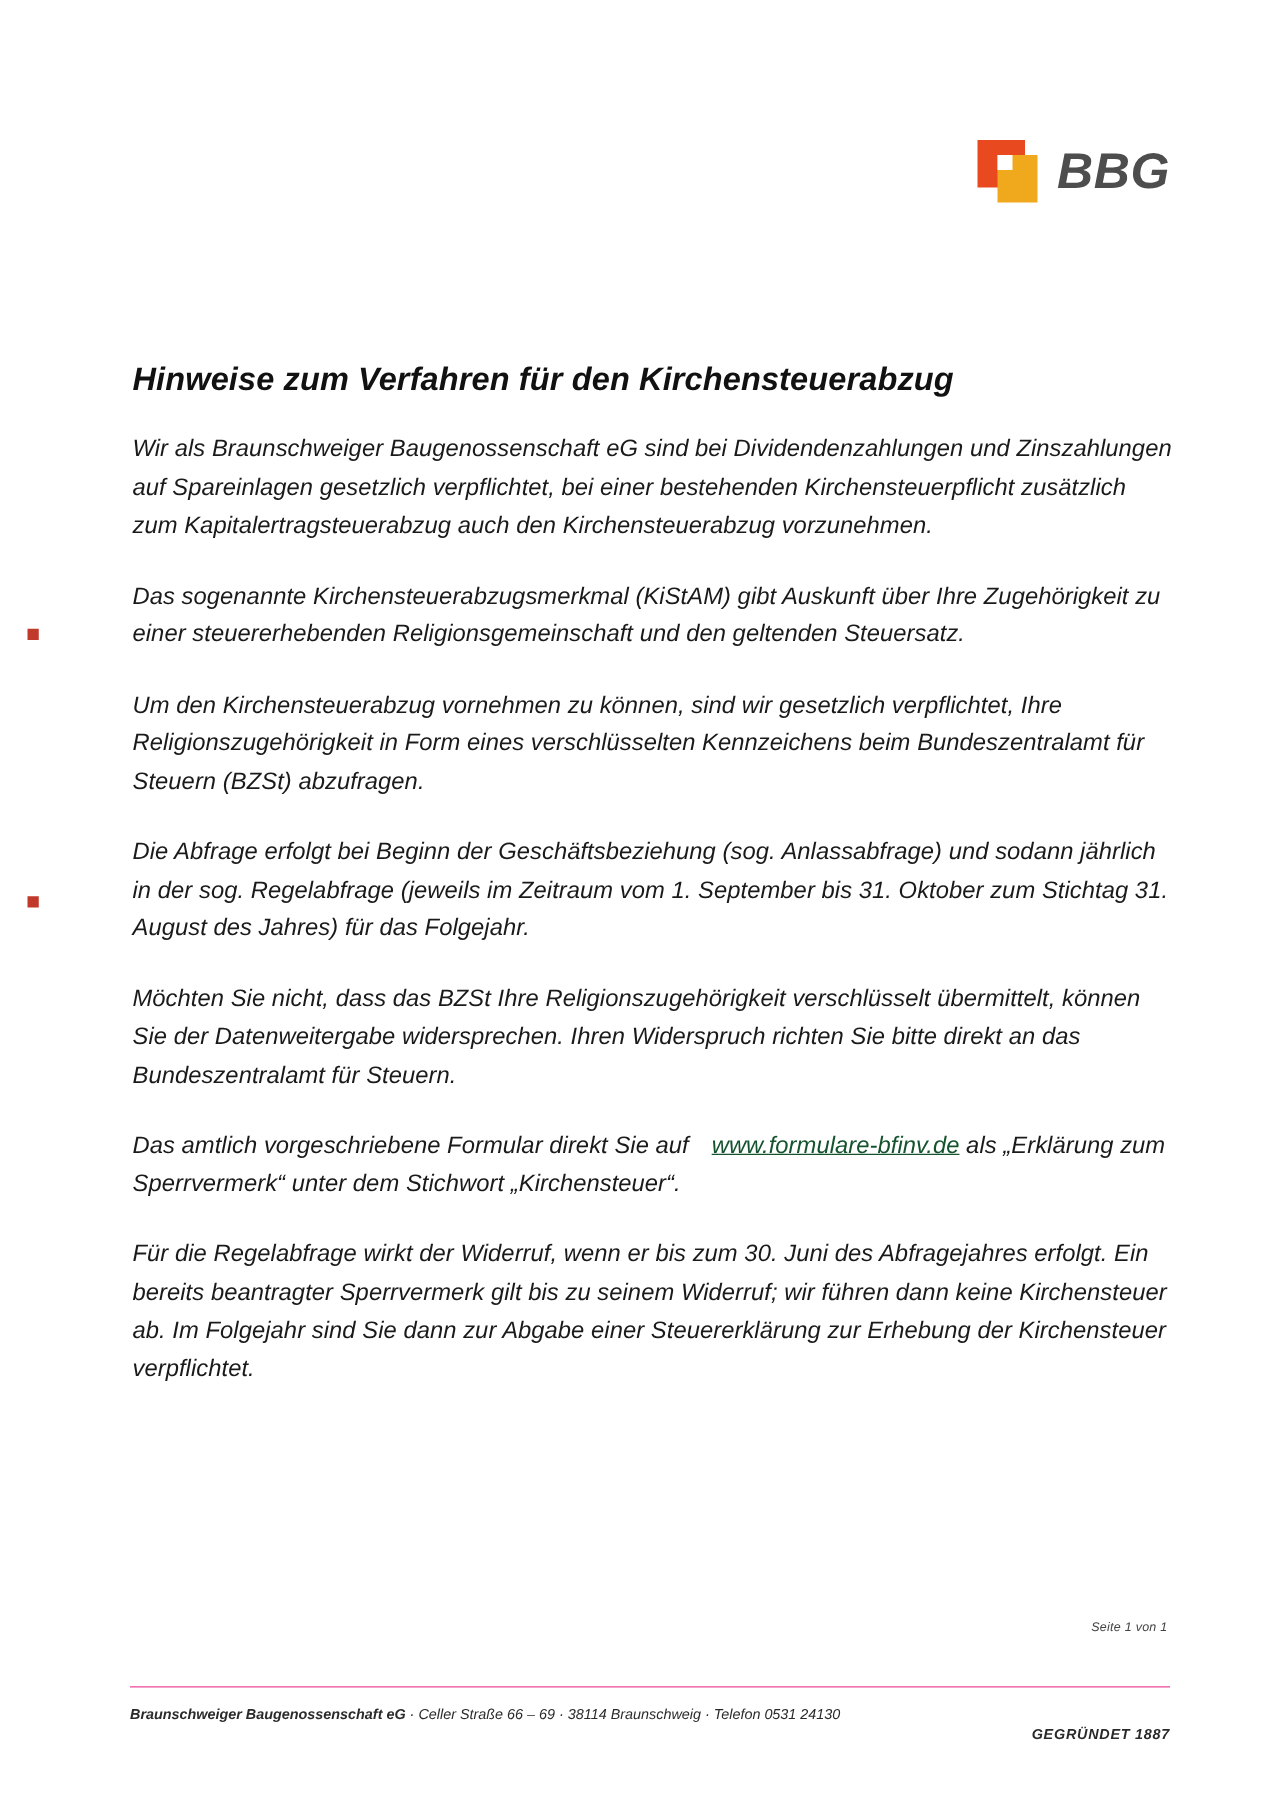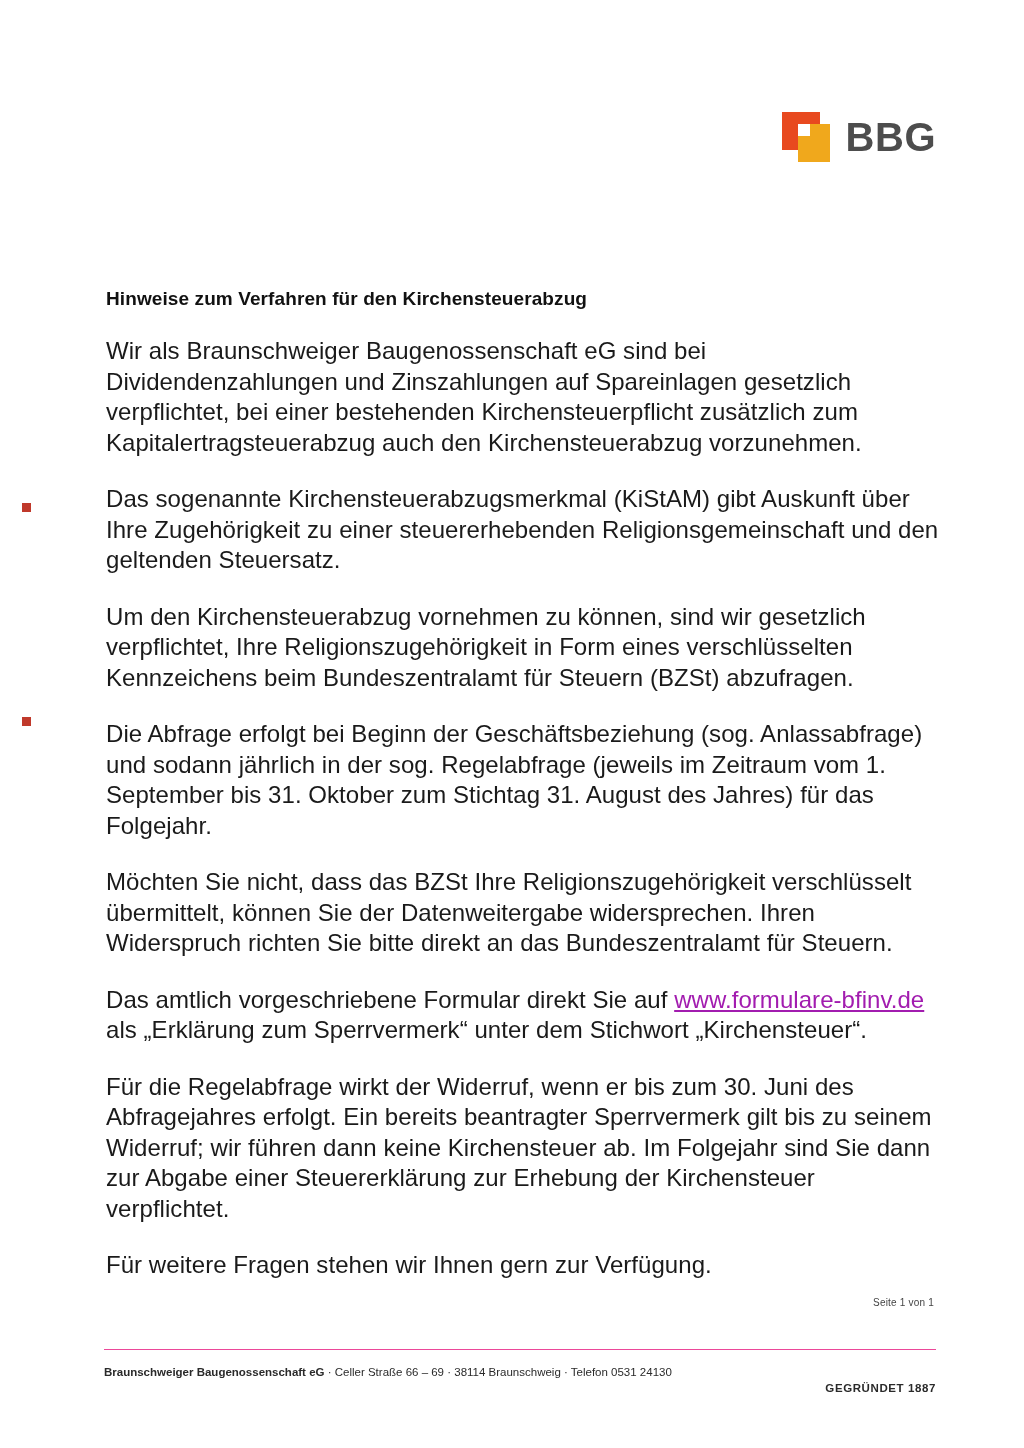--- a/index.html
+++ b/index.html
@@ -13,20 +13,21 @@
     position: relative;
     font-family: "Liberation Sans", sans-serif;
     color: #1a1a1a;
     -webkit-font-smoothing: antialiased;
   }
 
   .page {
     position: absolute;
     inset: 0;
     background: #ffffff;
+    font-style: italic;
   }
 
   
   .logo-block {
     position: absolute;
     top: 112px;
     right: 88px;
     display: flex;
     align-items: center;
     gap: 14px;
@@ -69,39 +70,40 @@
   }
 
   
   .content {
     position: absolute;
     left: 106px;
     top: 288px;
     width: 836px;
   }
   .doc-title {
-    font-size: 19px;
+    font-size: 26px;
     font-weight: bold;
     color: #111111;
     margin: 0 0 26px 0;
     letter-spacing: 0.1px;
   }
   .para {
-    font-size: 24px;
+    font-size: 19px;
     line-height: 30.5px;
     color: #1a1a1a;
     margin: 0 0 26px 0;
     letter-spacing: 0.05px;
   }
   .para.last {
     margin-bottom: 0;
   }
   .para a {
-    color: #a21caf;
+    color: #14532d;
     text-decoration: underline;
+    margin-left: 13px;
   }
 
   
   .margin-mark {
     position: absolute;
     left: 22px;
     width: 9px;
     height: 9px;
     background: #c0392b;
   }
@@ -169,21 +171,20 @@
 
     <p class="para">Wir als Braunschweiger Baugenossenschaft eG sind bei Dividendenzahlungen und Zinszahlungen auf Spareinlagen gesetzlich verpflichtet, bei einer bestehenden Kirchensteuerpflicht zusätzlich zum Kapitalertragsteuerabzug auch den Kirchensteuerabzug vorzunehmen.</p>
     <p class="para">Das sogenannte Kirchensteuerabzugsmerkmal (KiStAM) gibt Auskunft über Ihre Zugehörigkeit zu einer steuererhebenden Religionsgemeinschaft und den geltenden Steuersatz.</p>
     <p class="para">Um den Kirchensteuerabzug vornehmen zu können, sind wir gesetzlich verpflichtet, Ihre Religionszugehörigkeit in Form eines verschlüsselten Kennzeichens beim Bundeszentralamt für Steuern (BZSt) abzufragen.</p>
     <p class="para">Die Abfrage erfolgt bei Beginn der Geschäftsbeziehung (sog. Anlassabfrage) und sodann jährlich in der sog. Regelabfrage (jeweils im Zeitraum vom 1. September bis 31. Oktober zum Stichtag 31. August des Jahres) für das Folgejahr.</p>
     <p class="para">Möchten Sie nicht, dass das BZSt Ihre Religionszugehörigkeit verschlüsselt übermittelt, können Sie der Datenweitergabe widersprechen. Ihren Widerspruch richten Sie bitte direkt an das Bundeszentralamt für Steuern.</p>
 
     <p class="para"><span>Das amtlich vorgeschriebene Formular direkt Sie auf </span><a href="#">www.formulare-bfinv.de</a><span> als „Erklärung zum Sperrvermerk“ unter dem Stichwort „Kirchensteuer“.</span></p>
 
     <p class="para">Für die Regelabfrage wirkt der Widerruf, wenn er bis zum 30. Juni des Abfragejahres erfolgt. Ein bereits beantragter Sperrvermerk gilt bis zu seinem Widerruf; wir führen dann keine Kirchensteuer ab. Im Folgejahr sind Sie dann zur Abgabe einer Steuererklärung zur Erhebung der Kirchensteuer verpflichtet.</p>
-    <p class="para last">Für weitere Fragen stehen wir Ihnen gern zur Verfügung.</p>
   </div>
 
   <div class="page-number">Seite 1 von 1</div>
 
   <div class="footer">
     <div class="footer-left">
       <div><span class="strong">Braunschweiger Baugenossenschaft eG</span><span> · Celler Straße 66 – 69 · 38114 Braunschweig · Telefon 0531 24130</span></div>
     </div>
     <div class="footer-right">GEGRÜNDET 1887</div>
   </div>

